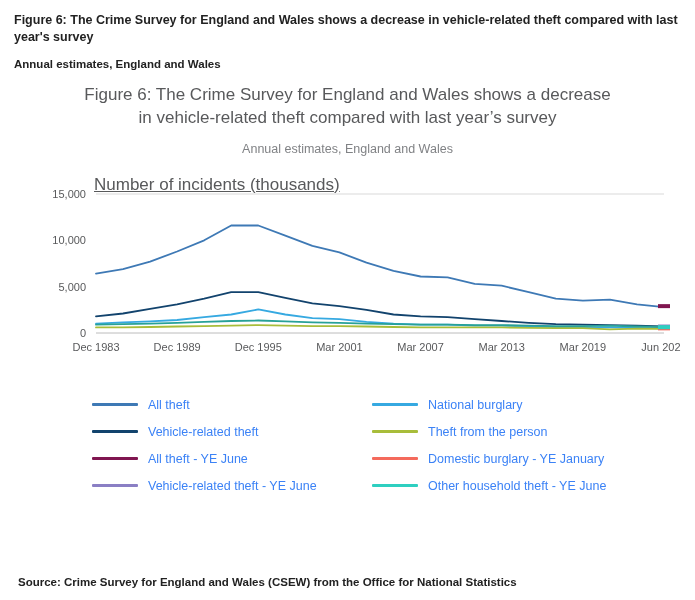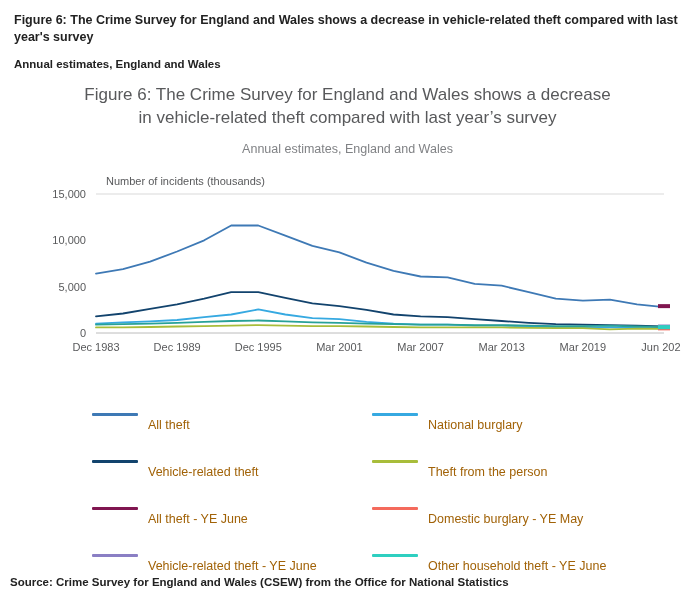--- a/index.html
+++ b/index.html
@@ -52,24 +52,25 @@
     margin: 12px auto 0 auto;
     font-weight: normal;
   }
   .plot-wrap {
     position: relative;
     margin-top: 22px;
     height: 190px;
   }
   .axis-label {
     position: absolute;
-    left: 92px;
+    left: 80px;
     top: -3px;
-    font-size: 11px;
+    font-size: 17px;
     color: #58595b;
+    text-decoration: underline;
   }
   svg.chart {
     display: block;
   }
   .tick-text {
     font-size: 11px;
     fill: #58595b;
     font-family: "Liberation Sans", sans-serif;
   }
   .legend {
@@ -88,27 +89,26 @@
   }
   .legend-swatch {
     width: 46px;
     height: 3px;
     border-radius: 1px;
     flex: 0 0 auto;
     margin-right: 10px;
   }
   .legend-label {
     font-size: 12.5px;
-    color: #a16207;
+    color: #3b82f6;
     white-space: nowrap;
-    margin-top: 20px;
   }
   .source {
     position: absolute;
-    left: 10px;
+    left: 18px;
     bottom: 12px;
     font-size: 11.5px;
     font-weight: bold;
     color: #222222;
   }
 </style>
 </head>
 <body>
 
 <div class="page">
@@ -164,21 +164,21 @@
       <div class="legend-item">
         <span class="legend-swatch" style="background: rgb(168, 189, 58);"></span>
         <span class="legend-label">Theft from the person</span>
       </div>
       <div class="legend-item">
         <span class="legend-swatch" style="background: rgb(128, 22, 80);"></span>
         <span class="legend-label">All theft - YE June</span>
       </div>
       <div class="legend-item">
         <span class="legend-swatch" style="background: rgb(244, 106, 92);"></span>
-        <span class="legend-label">Domestic burglary - YE May</span>
+        <span class="legend-label">Domestic burglary - YE January</span>
       </div>
       <div class="legend-item">
         <span class="legend-swatch" style="background: rgb(138, 127, 196);"></span>
         <span class="legend-label">Vehicle-related theft - YE June</span>
       </div>
       <div class="legend-item">
         <span class="legend-swatch" style="background: rgb(46, 207, 192);"></span>
         <span class="legend-label">Other household theft - YE June</span>
       </div>
     </div>

